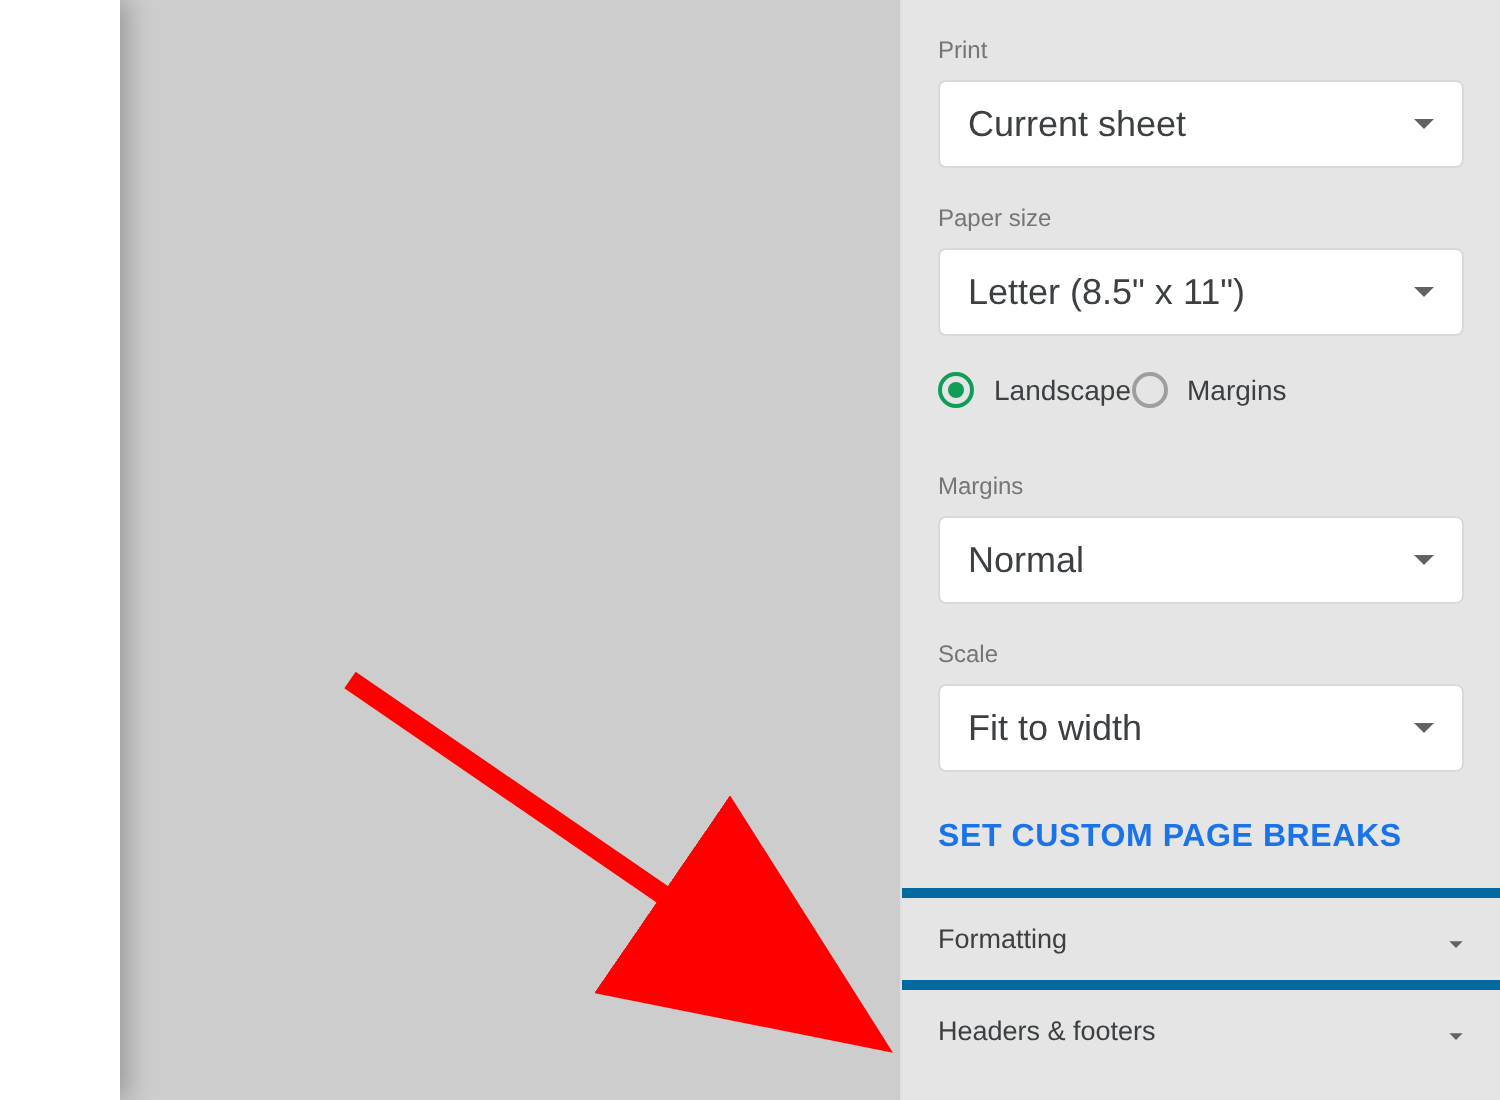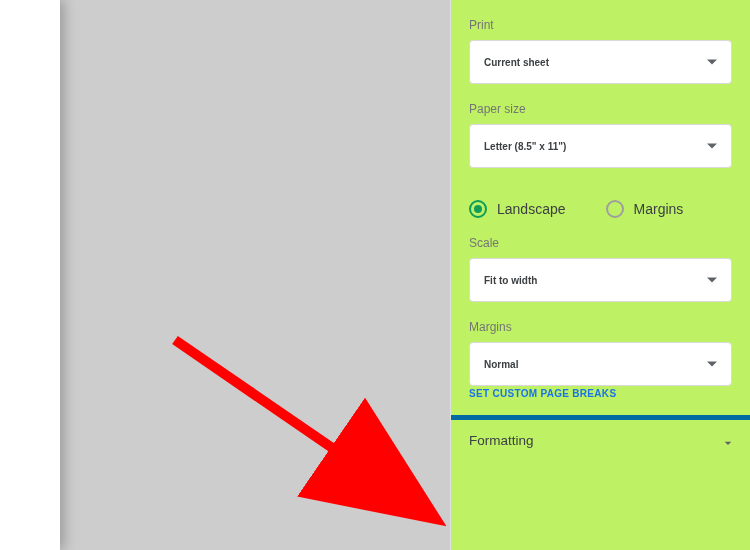--- a/index.html
+++ b/index.html
@@ -1,33 +1,33 @@
 <!DOCTYPE html>
 <html><head>
 <meta charset="utf-8">
 <style>
   * { box-sizing: border-box; margin: 0; padding: 0; }
   html, body { width: 750px; height: 550px; overflow: hidden; font-family: Arial, "Helvetica Neue", sans-serif; }
   .stage { position: relative; width: 750px; height: 550px; background: #fff; }
   .preview-area { position: absolute; left: 0; top: 0; width: 450px; height: 550px; background: #cdcdcd; }
   .page { position: absolute; left: -60px; top: 0; width: 120px; height: 550px; background: #fff; box-shadow: 4px 0 12px rgba(0,0,0,0.25); }
-  .side-panel { position: absolute; left: 450px; top: 0; width: 300px; height: 550px; background: #bef264; border-left: 1px solid #e0e0e0; }
+  .side-panel { position: absolute; left: 450px; top: 0; width: 300px; height: 550px; background: #e5e5e5; border-left: 1px solid #e0e0e0; }
   .section { padding: 0 18px; }
   .field { margin-top: 18px; }
   .field-label { font-size: 12px; color: #757575; display: block; margin-bottom: 8px; }
   .dropdown { position: relative; width: 100%; height: 44px; border: 1px solid #d9d9d9; border-radius: 4px; background: #fff; display: flex; align-items: center; padding: 0 14px; cursor: pointer; }
-  .dropdown-text { font-size: 10px; color: #3c4043; font-weight: bold; }
+  .dropdown-text { font-size: 18px; color: #3c4043; }
   .dropdown-caret { position: absolute; right: 14px; top: 50%; transform: translateY(-50%); width: 0; height: 0; border-left: 5px solid transparent; border-right: 5px solid transparent; border-top: 5px solid #5f6368; }
-  .radio-row { display: flex; align-items: flex-end; gap: 40px; margin-top: 4px; height: 32px; }
+  .radio-row { display: flex; align-items: flex-start; margin-top: 4px; height: 32px; }
   .radio-item { display: flex; align-items: center; gap: 10px; cursor: pointer; }
   .radio-circle { width: 18px; height: 18px; border-radius: 50%; border: 2px solid #9e9e9e; display: flex; align-items: center; justify-content: center; }
   .radio-circle.selected { border-color: #0f9d58; }
   .radio-dot { width: 8px; height: 8px; border-radius: 50%; background: #0f9d58; }
   .radio-label { font-size: 14px; color: #3c4043; }
-  .link-btn { margin-top: 2px; font-size: 10px; font-weight: 600; letter-spacing: 0.3px; color: #1a73e8; cursor: pointer; padding-bottom: 16px; }
+  .link-btn { margin-top: 24px; font-size: 16px; font-weight: 600; letter-spacing: 0.3px; color: #1a73e8; cursor: pointer; padding-bottom: 16px; }
   .expand-row { border-top: 5px solid #0369a1; height: 46px; display: flex; align-items: center; justify-content: space-between; padding: 0 18px; cursor: pointer; }
   .expand-label { font-size: 13.5px; color: #3c4043; }
   .chevron { width: 12px; height: 12px; }
   .chevron svg { display: block; }
   .arrow { position: absolute; pointer-events: none; }
 </style>
 </head>
 <body>
 
 <div class="stage">
@@ -63,47 +63,55 @@
             <span class="radio-label">Landscape</span>
           </div>
           <div class="radio-item">
             <span class="radio-circle"></span>
             <span class="radio-label">Margins</span>
           </div>
         </div>
       </div>
 
       <div class="field">
-        <span class="field-label">Scale</span>
+        <span class="field-label">Margins</span>
         <div class="dropdown">
-          <span class="dropdown-text">Fit to width</span>
+          <span class="dropdown-text">Normal</span>
           <span class="dropdown-caret"></span>
         </div>
       </div>
 
       <div class="field">
-        <span class="field-label">Margins</span>
+        <span class="field-label">Scale</span>
         <div class="dropdown">
-          <span class="dropdown-text">Normal</span>
+          <span class="dropdown-text">Fit to width</span>
           <span class="dropdown-caret"></span>
         </div>
       </div>
 
       <div class="link-btn">SET CUSTOM PAGE BREAKS</div>
     </div>
 
     <div class="expand-row">
       <span class="expand-label">Formatting</span>
       <span class="chevron">
         <svg viewBox="0 0 24 24" width="16" height="16">
             <path d="M7 10l5 5 5-5z" fill="#5f6368"></path>
           </svg>
       </span>
     </div>
 
+    <div class="expand-row">
+      <span class="expand-label">Headers &amp; footers</span>
+      <span class="chevron">
+        <svg viewBox="0 0 24 24" width="16" height="16">
+            <path d="M7 10l5 5 5-5z" fill="#5f6368"></path>
+          </svg>
+      </span>
+    </div>
   </div>
 
   <svg class="arrow" style="left:0;top:0;" width="750" height="550">
     <defs>
       <marker id="ah" markerWidth="14" markerHeight="12" refX="12" refY="6" orient="auto">
         <path d="M0,0 L14,6 L0,12 Z" fill="#ff0000"></path>
       </marker>
     </defs>
     <line x1="175" y1="340" x2="430" y2="515" stroke="#ff0000" stroke-width="10" marker-end="url(#ah)"></line>
   </svg>

